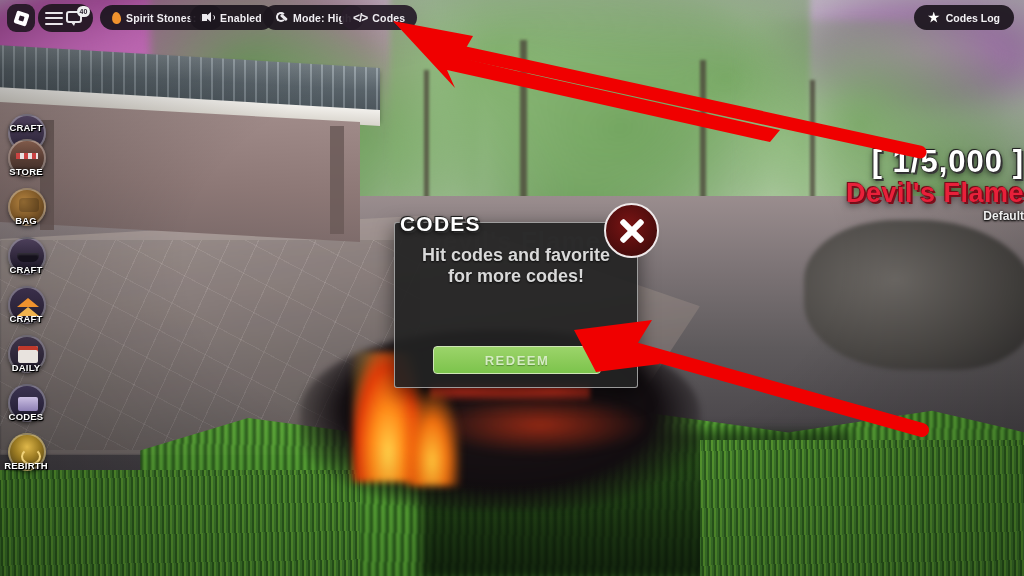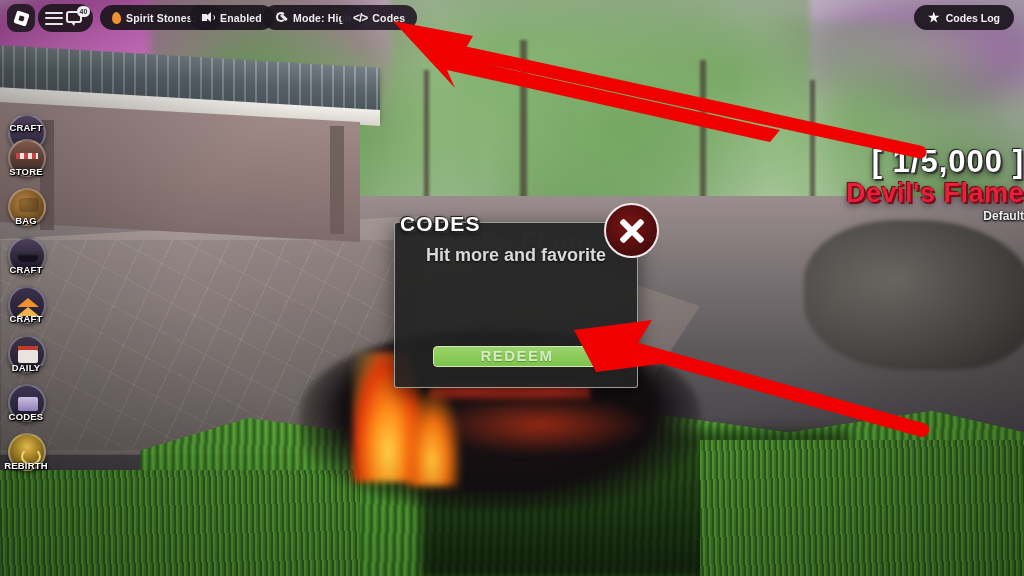--- a/index.html
+++ b/index.html
@@ -307,25 +307,25 @@
     text-shadow:0 1px 2px rgba(0,0,0,.8);
   }
   .code-input {
     position:absolute; left:14px; top:84px; width:216px; height:26px;
     background:#1b1b1b; border:none; border-radius:2px;
     display:flex; align-items:center; justify-content:center;
     font-size:13px; font-weight:800; color:#fff; letter-spacing:.2px;
     cursor:text;
   }
   .redeem-btn {
-    position:absolute; left:38px; top:123px; width:168px; height:21px;
+    position:absolute; left:38px; top:123px; width:168px; height:28px;
     background:linear-gradient(180deg,#9bd46a 0%,#8ecc5c 45%,#7cc44c 100%);
     border:1.5px solid #cfe6b6; border-radius:4px;
-    display:flex; justify-content:center;
-    font-size:15px; font-weight:800; color:#d6ecc4; letter-spacing:1.5px;
+    display:flex; align-items:center; justify-content:center;
+    font-size:13px; font-weight:800; color:#d6ecc4; letter-spacing:1.5px;
     text-shadow:0 1px 1px rgba(40,80,20,.45);
     cursor:pointer;
   }
 
   
   .hud { position:absolute; left:0; bottom:0; width:1024px; height:190px; z-index:38; }
 
   
   .arrow { position:absolute; z-index:70; pointer-events:none; }
 </style>
@@ -480,21 +480,22 @@
 
     
     
 
     
     
   </div>
 
   <div class="modal">
     <div class="modal-msg">
-      <div>Hit more and favorite</div>
+      <div>Hit codes and favorite</div>
+      <div>for more codes!</div>
     </div>
     <div class="redeem-btn">
       <span>REDEEM</span>
     </div>
   </div>
   <div class="modal-title">CODES</div>
   <div class="modal-close"></div>
 
   <svg class="arrow" style="left:0;top:0;width:1024px;height:576px;" viewBox="0 0 1024 576">
     <g>

